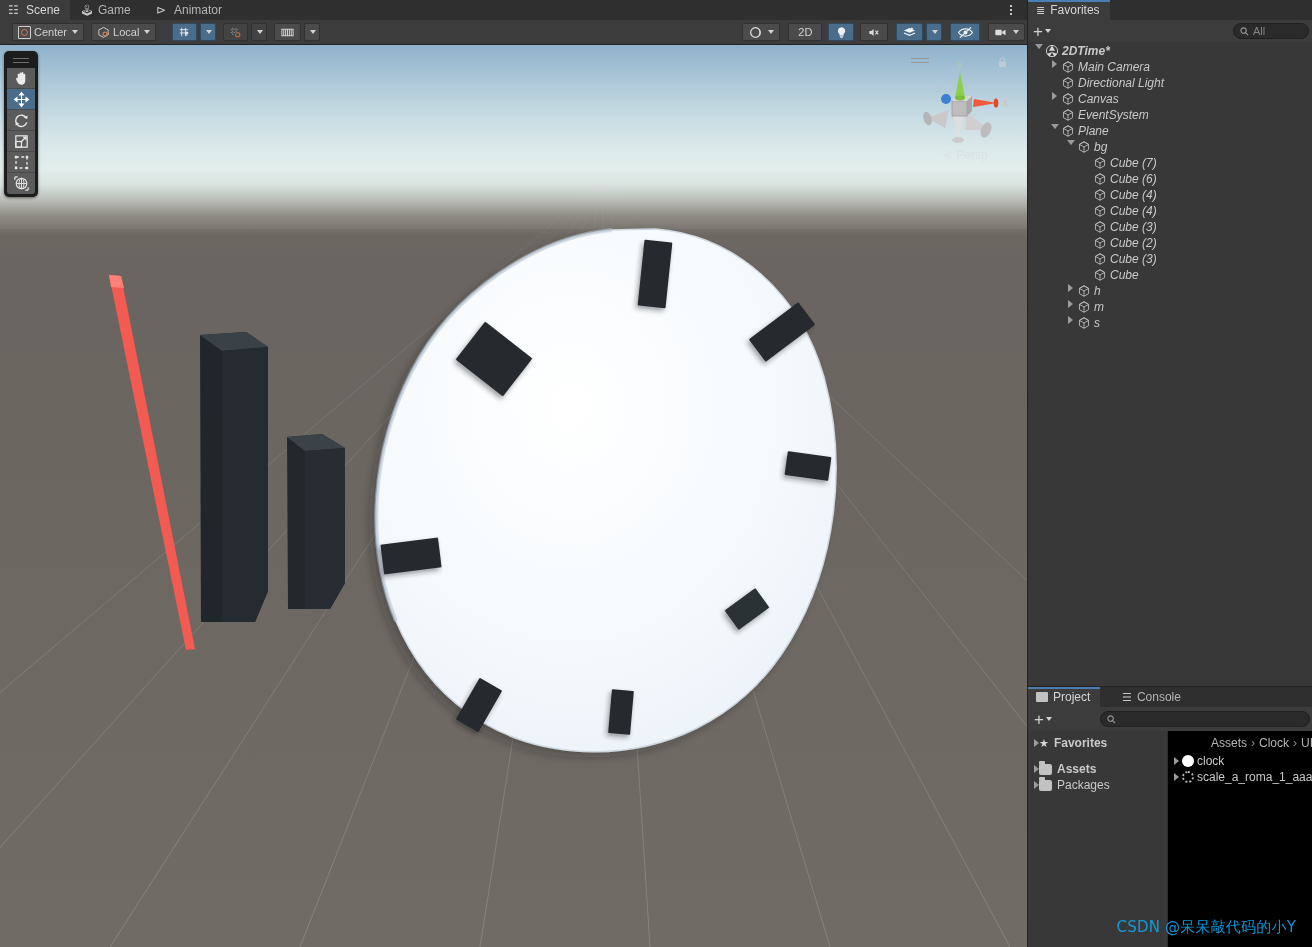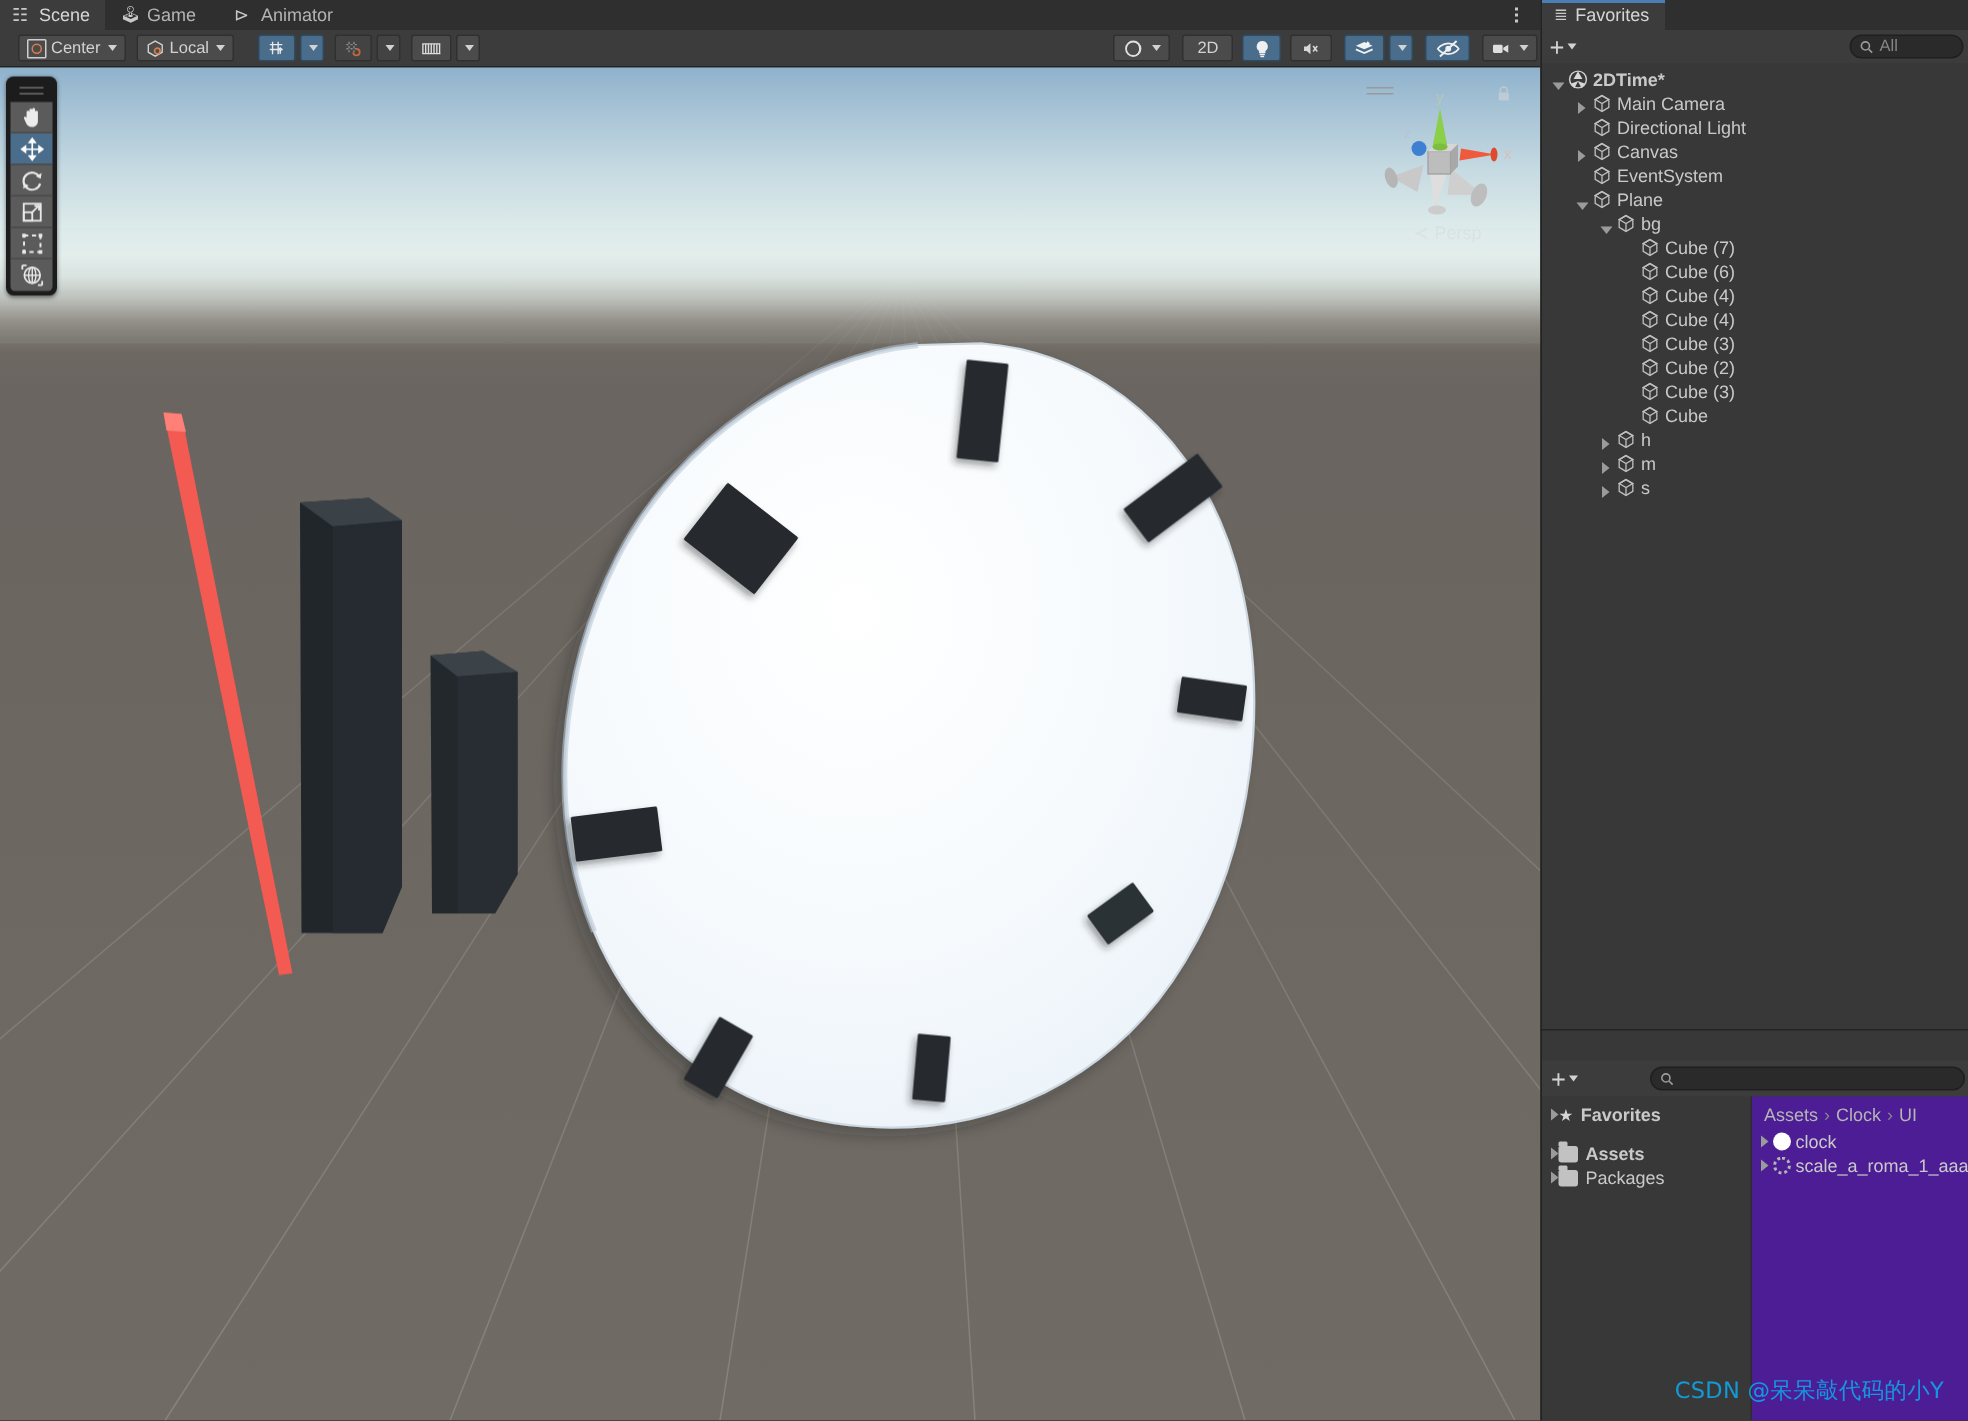--- a/index.html
+++ b/index.html
@@ -149,43 +149,43 @@
   .plus-btn .car { width:0;height:0;border-left:3px solid transparent;
                    border-right:3px solid transparent;border-top:4px solid #d2d2d2; }
   .search-box {
     height:16px; background:#2a2a2a; border:1px solid #1f1f1f; border-radius:8px;
     display:flex; align-items:center; padding:0 6px; gap:4px; color:#868686;
     font-size:11px;
   }
   #hier-search { position:absolute; right:4px; top:3px; width:76px; }
   #hier-tree { position:absolute; left:0; top:42px; width:285px; height:644px;
                overflow:hidden; padding-top:2px; }
-  .hrow { height:16px; display:flex; align-items:flex-end; font-size:12px;
-          color:#c9c9c9; white-space:nowrap; }
+  .hrow { height:16px; display:flex; align-items:flex-start; font-size:12px;
+          color:#c9c9c9; white-space:nowrap;font-style:italic; }
   .hrow .tw { width:13px; display:flex; align-items:center; justify-content:center; }
   .tw i { width:0;height:0;display:block; }
   .tw.down i { border-left:4px solid transparent; border-right:4px solid transparent;
                border-top:5px solid #9b9b9b; }
   .tw.right i { border-top:4px solid transparent; border-bottom:4px solid transparent;
                 border-left:5px solid #9b9b9b; }
   .gico { width:14px; height:14px; margin-right:3px; flex:0 0 14px; }
   .gico svg { display:block; }
 
   
   #project { position:absolute; left:0; top:686px; width:285px; height:261px;
              background:#383838; border-left:1px solid #232323;
              border-top:1px solid #232323; }
   #proj-toolbar { position:absolute; left:0; top:20px; width:285px; height:24px;
                   background:#3c3c3c; display:flex; align-items:center; padding:0 6px; }
   #proj-search { position:absolute; left:72px; top:4px; right:3px; height:16px; }
   #proj-body { position:absolute; left:0; top:44px; width:285px; bottom:0;
                display:flex; }
   #proj-left { width:140px; background:#383838; border-right:1px solid #2d2d2d;
                padding-top:4px; }
-  #proj-right { flex:1; background:#4c1d95; padding-top:4px; }
+  #proj-right { flex:1; background:#000000; padding-top:4px;text-align:right; }
   .prow { height:16px; display:flex; align-items:center; font-size:12px;
           color:#c9c9c9; padding-left:6px; white-space:nowrap; }
   .star { color:#d4d4d4; font-size:11px; margin-right:5px; }
   .folder { width:13px; height:11px; margin-right:5px; background:#c2c2c2;
             border-radius:1px 2px 2px 2px; position:relative; flex:0 0 13px;}
   .folder::before { content:""; position:absolute; left:0; top:-3px; width:6px;
                     height:3px; background:#c2c2c2; border-radius:1px 1px 0 0; }
   .crumbs { font-size:12px; color:#b5b5b5; padding:1px 0 3px 8px; }
   .crumbs .sep { color:#8a8a8a; margin:0 4px; }
   .asset-row { height:16px; display:flex; align-items:center; font-size:12px;
@@ -808,20 +808,31 @@
                 <path d="M8 2 L13.2 5 L8 8 L2.8 5 Z" fill="none" stroke="#bfbfbf" stroke-width="1"></path>
                 <path d="M8 8 V14" stroke="#bfbfbf" stroke-width="1"></path>
               </svg>
             </span>
             <span>s</span>
           </div>
         </div>
     </div>
 
     <div id="project">
+      <div class="panel-tabbar">
+        <div class="panel-tab active blue-top" style="left:0;">
+          <span style="display:inline-block;width:12px;height:10px;background:#c2c2c2;border-radius:1px;position:relative;">
+          </span>
+          <span>Project</span>
+        </div>
+        <div class="panel-tab" style="left:86px;">
+          <span style="font-size:11px;color:#c8c8c8;">☰</span>
+          <span>Console</span>
+        </div>
+      </div>
 
       <div id="proj-toolbar">
         <div class="plus-btn">
           <span>+</span>
           <span class="car"></span>
         </div>
         <div class="search-box" id="proj-search">
           <svg width="9" height="9" viewBox="0 0 10 10">
             <circle cx="4" cy="4" r="3" fill="none" stroke="#9a9a9a" stroke-width="1.2"></circle>
             <path d="M6.4 6.4L9 9" stroke="#9a9a9a" stroke-width="1.2"></path>

